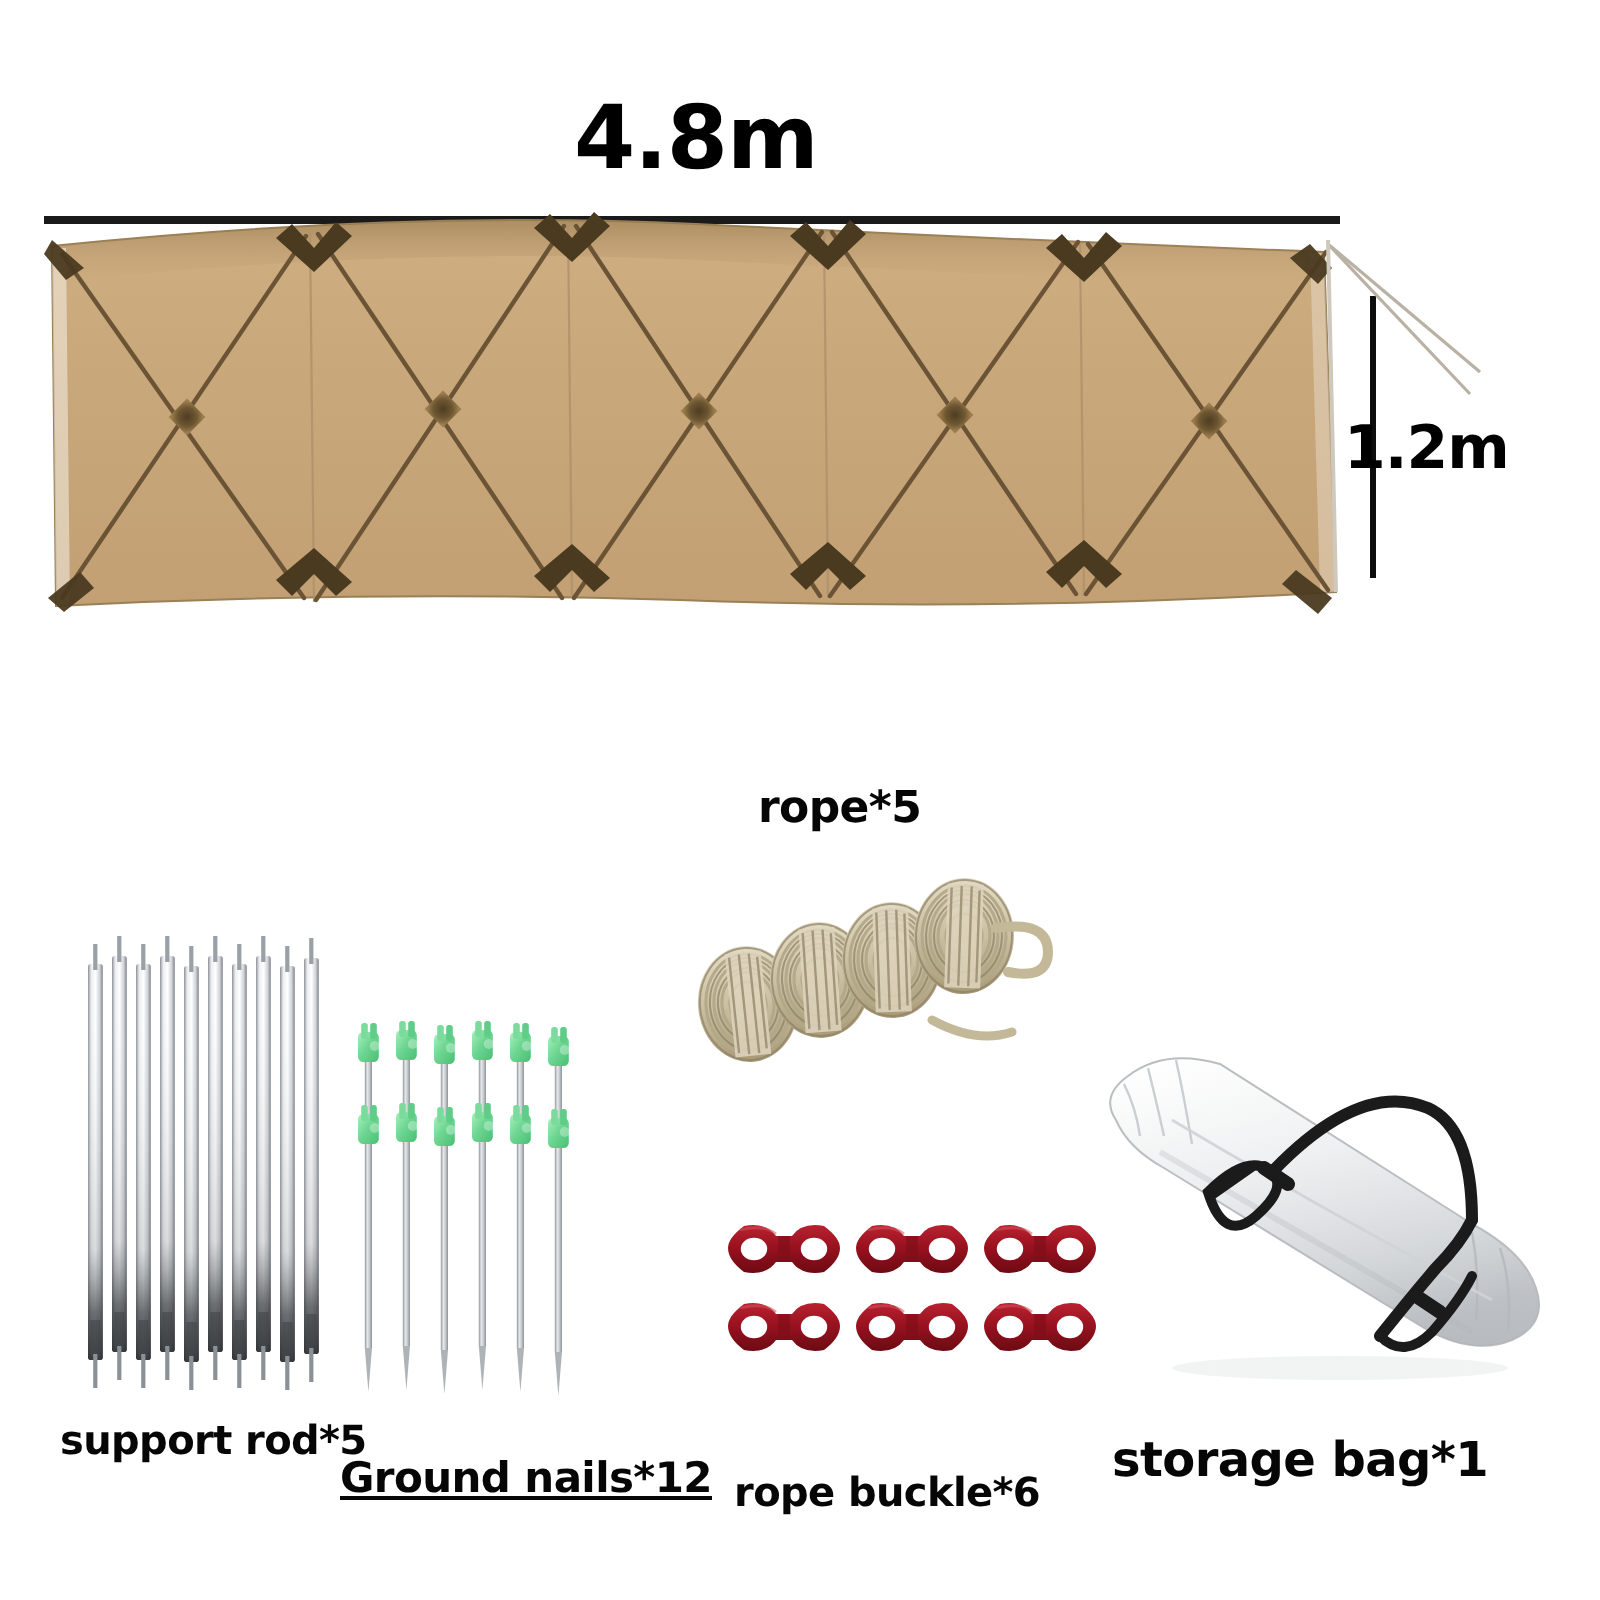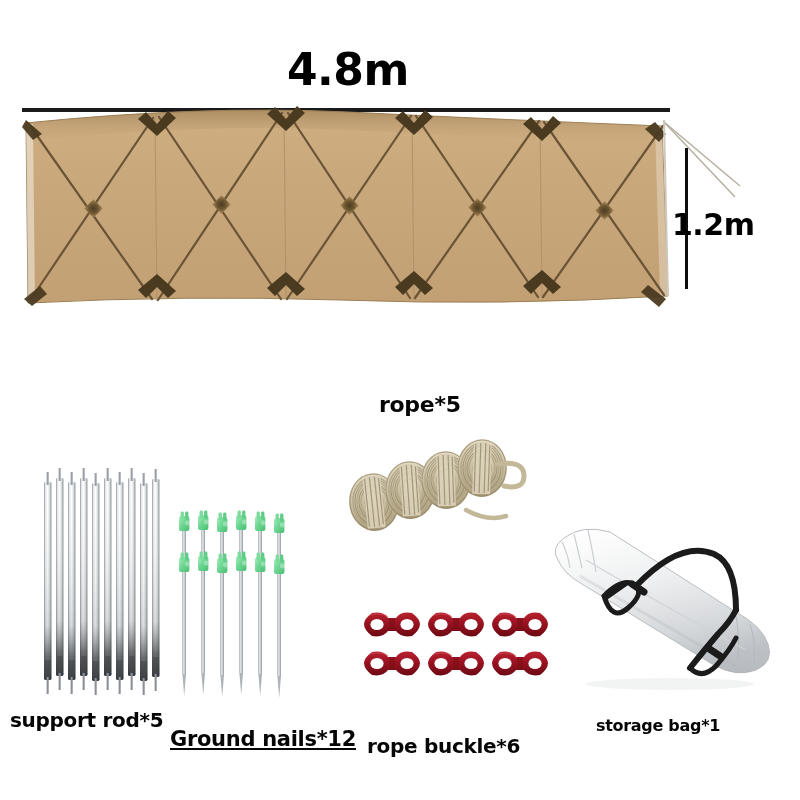--- a/index.html
+++ b/index.html
@@ -70,25 +70,25 @@
   .part-label {
     position: absolute;
     font-family: "DejaVu Sans", sans-serif;
     font-weight: 700;
     color: #060606;
     white-space: nowrap;
     line-height: 1;
     letter-spacing: -0.3px;
     text-align: right;
   }
-  #label-support-rod { left: 10px;  top: 710px; font-size: 20px; }
+  #label-support-rod { left: 30px;  top: 710px; font-size: 20px; }
   #label-ground-nails{ left: 170px; top: 729px; font-size: 21px; text-decoration: underline; }
   #label-rope        { left: 379px; top: 394px; font-size: 22px; }
   #label-rope-buckle { left: 367px; top: 692px; font-size: 20px; margin-top: 44px; }
-  #label-storage-bag { left: 596px; top: 718px; font-size: 16px; }
+  #label-storage-bag { left: 556px; top: 718px; font-size: 24px; }
 
   
   .part-graphic { position: absolute; }
   #part-support-rods { left: 40px;  top: 466px; }
   #part-ground-nails { left: 175px; top: 508px; }
   #part-ropes        { left: 348px; top: 424px; }
   #part-rope-buckles { left: 360px; top: 608px; }
   #part-storage-bag  { left: 540px; top: 498px; }
 </style>
 </head>

